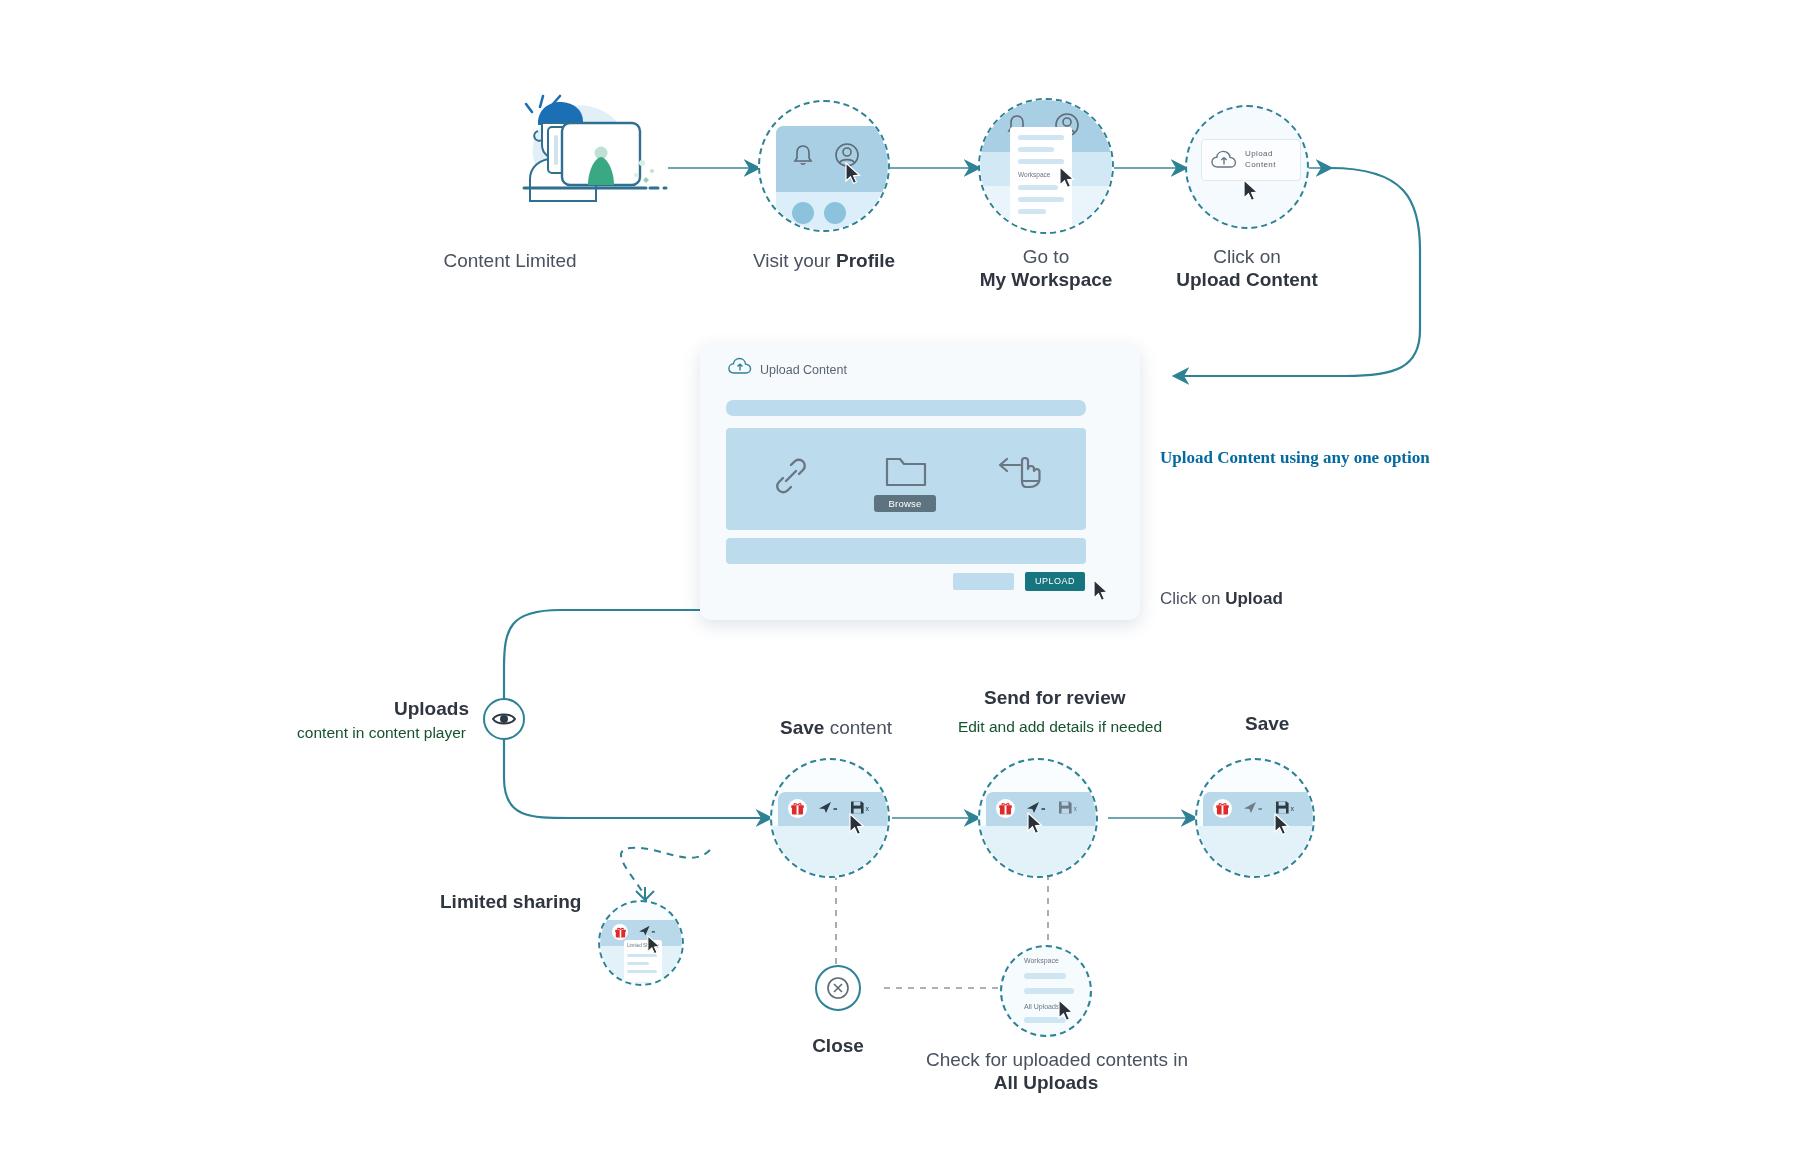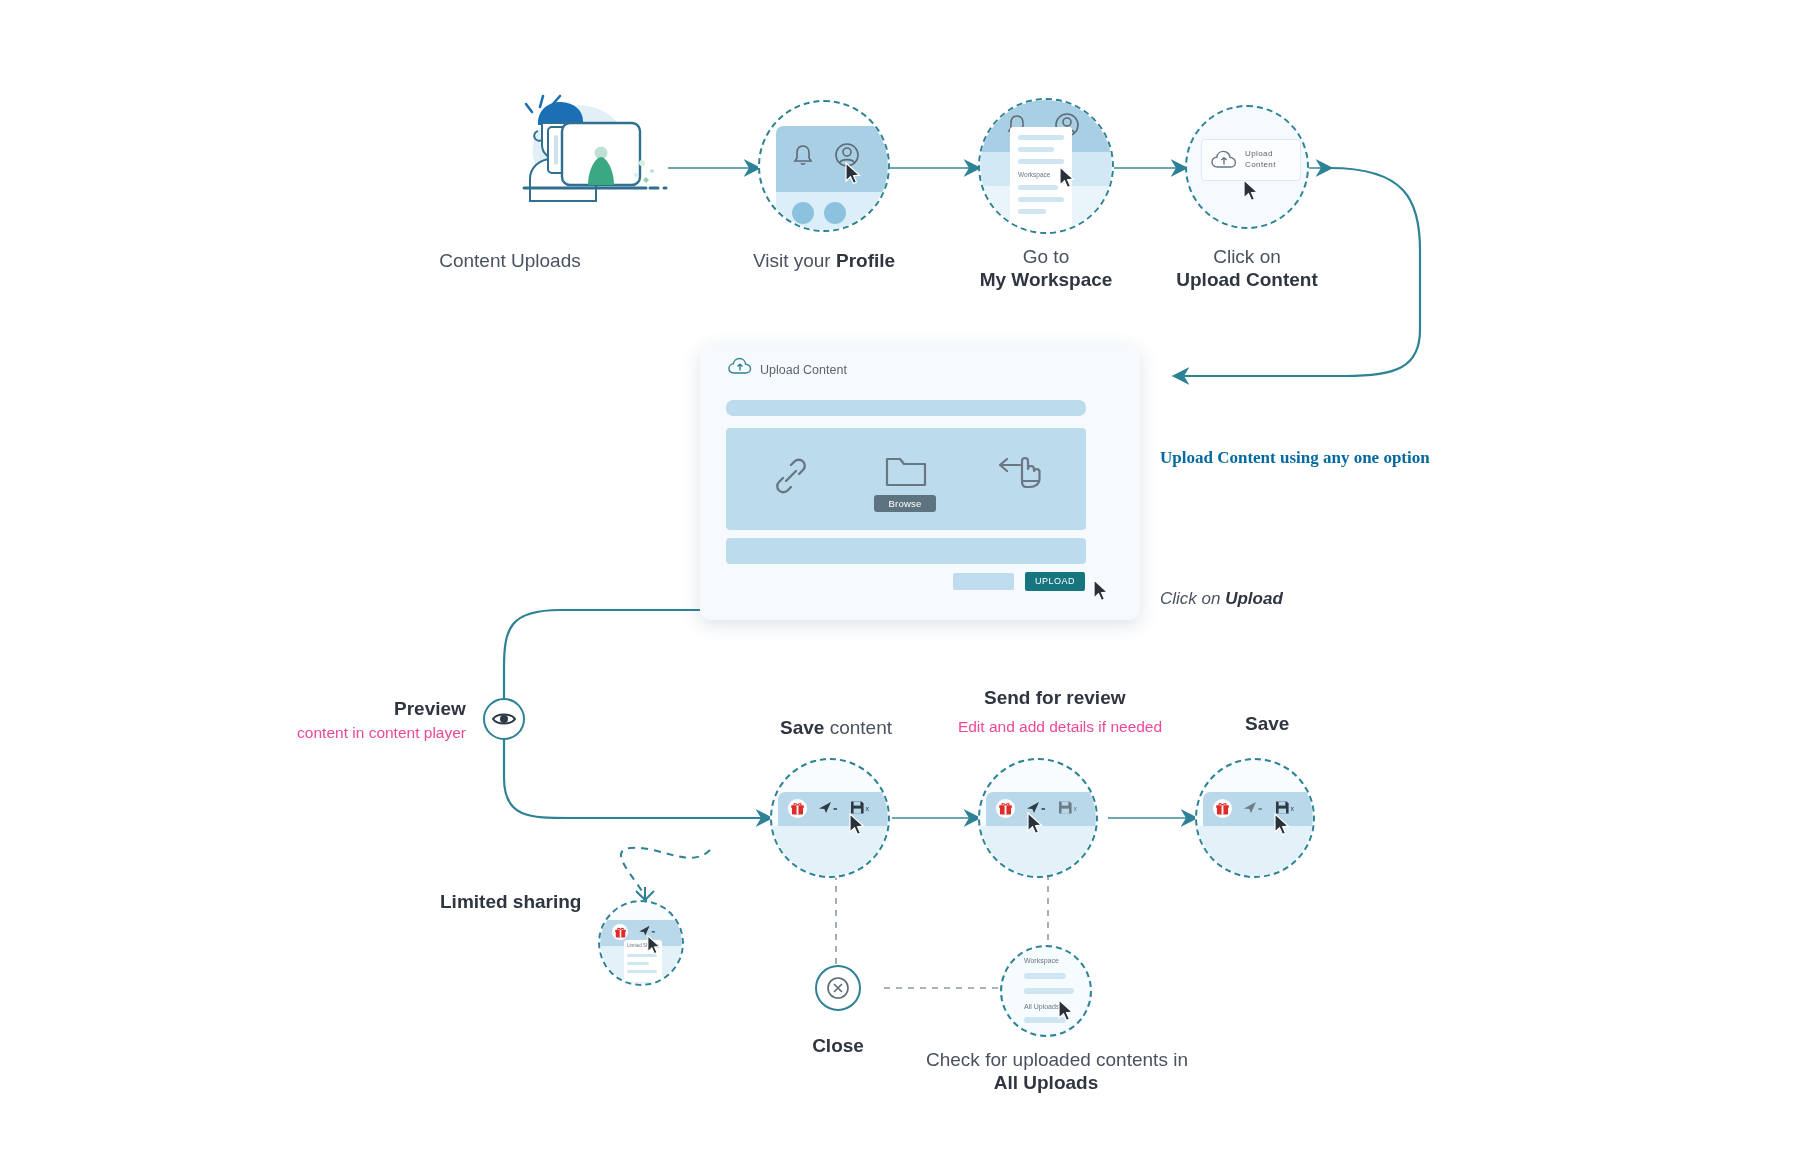--- a/index.html
+++ b/index.html
@@ -54,21 +54,21 @@
     line-height: 25px;
     color: #4a5260;
     white-space: nowrap;
   }
   .caption b { color: #2f3640; font-weight: bold; }
   .cap-sub {
     position: absolute;
     text-align: center;
     font-size: 15.5px;
     line-height: 21px;
-    color: #ec4899;
+    color: #14532d;
     white-space: nowrap;
   }
   .heading {
     position: absolute;
     font-size: 19px;
     font-weight: bold;
     color: #2f3640;
     white-space: nowrap;
   }
   
@@ -284,21 +284,21 @@
       <path d="M24,103 L146,103" stroke="#2f6f8f" stroke-width="3" stroke-linecap="round"></path>
       <path d="M150,103 L166,103" stroke="#2f6f8f" stroke-width="3" stroke-linecap="round" stroke-dasharray="8 6"></path>
 
       <circle cx="142" cy="78" r="3" fill="#d6efe3"></circle>
       <circle cx="152" cy="86" r="2" fill="#bfe3d2"></circle>
       <circle cx="136" cy="90" r="2" fill="#d6efe3"></circle>
       <path d="M146,92 l3,3 l-3,3 l-3,-3z" fill="#8fd3b4"></path>
     </svg>
   </div>
   <div class="caption" style="left:420px;top:248px;width:180px;">
-    <span>Content Uploads</span>
+    <span>Content Limited</span>
   </div>
 
   <div class="dcircle" style="left:758px;top:100px;width:132px;height:132px;background:#ffffff;">
     <div class="dcircle-inner">
       <div style="position:absolute;left:16px;top:24px;width:116px;height:66px;background:#a9cfe4;border-radius:7px 7px 0 0;"></div>
       <div style="position:absolute;left:16px;top:90px;width:116px;height:48px;background:#dceefa;"></div>
       <svg style="position:absolute;left:30px;top:40px;" width="26" height="26" viewBox="0 0 26 26">
         <path d="M13,4 C9,4 7,7 7,11 L7,16 L5,19 L21,19 L19,16 L19,11 C19,7 17,4 13,4z" fill="none" stroke="#5e6a75" stroke-width="1.6"></path>
         <path d="M11,21 a2.2,2.2 0 0 0 4,0" fill="none" stroke="#5e6a75" stroke-width="1.6"></path>
       </svg>
@@ -401,25 +401,25 @@
     <div class="btn-ghost"></div>
     <div class="btn-upload">UPLOAD</div>
     <svg class="cursor" style="left:392px;top:234px;" width="18" height="24" viewBox="0 0 18 24">
       <path d="M2,1 L2,19 L6.5,14.8 L9.5,21.5 L12.4,20 L9.6,13.7 L15.5,13.2 z" fill="#2b3138" stroke="#ffffff" stroke-width="1.2"></path>
     </svg>
   </div>
 
   <div class="info-block" style="left:1160px;top:448px;">
     <div class="info-title">Upload Content using any one option</div>
   </div>
-  <div class="caption" style="left:1160px;top:586px;text-align:left;font-size:17px;font-style:italic;">
+  <div class="caption" style="left:1160px;top:586px;text-align:left;font-size:17px;">
     <span>Click on </span><b>Upload</b>
   </div>
 
-  <div class="heading" style="left:394px;top:698px;">Preview</div>
+  <div class="heading" style="left:394px;top:698px;">Uploads</div>
   <div class="cap-sub" style="left:258px;top:722px;text-align:right;width:208px;">content in content player</div>
   <div class="eye-circle" style="left:483px;top:698px;">
     <svg width="38" height="38" viewBox="0 0 38 38">
       <path d="M8,19 C12,13 26,13 30,19 C26,25 12,25 8,19z" fill="none" stroke="#2f3b44" stroke-width="2"></path>
       <circle cx="19" cy="19" r="4" fill="#2f3b44"></circle>
     </svg>
   </div>
 
   <div class="caption" style="left:746px;top:715px;width:180px;">
     <b>Save</b><span> content</span>

